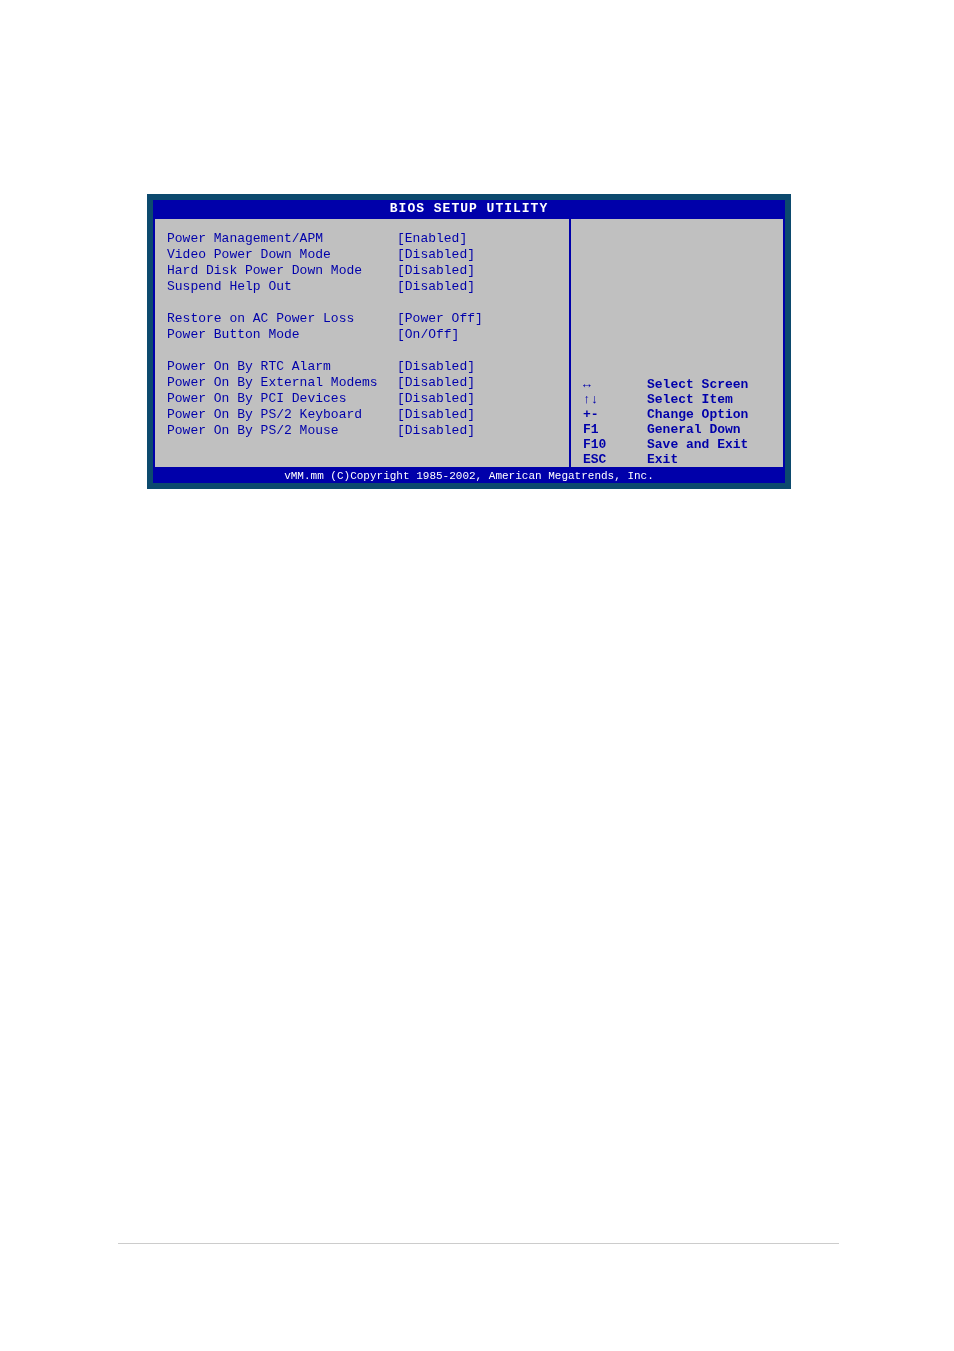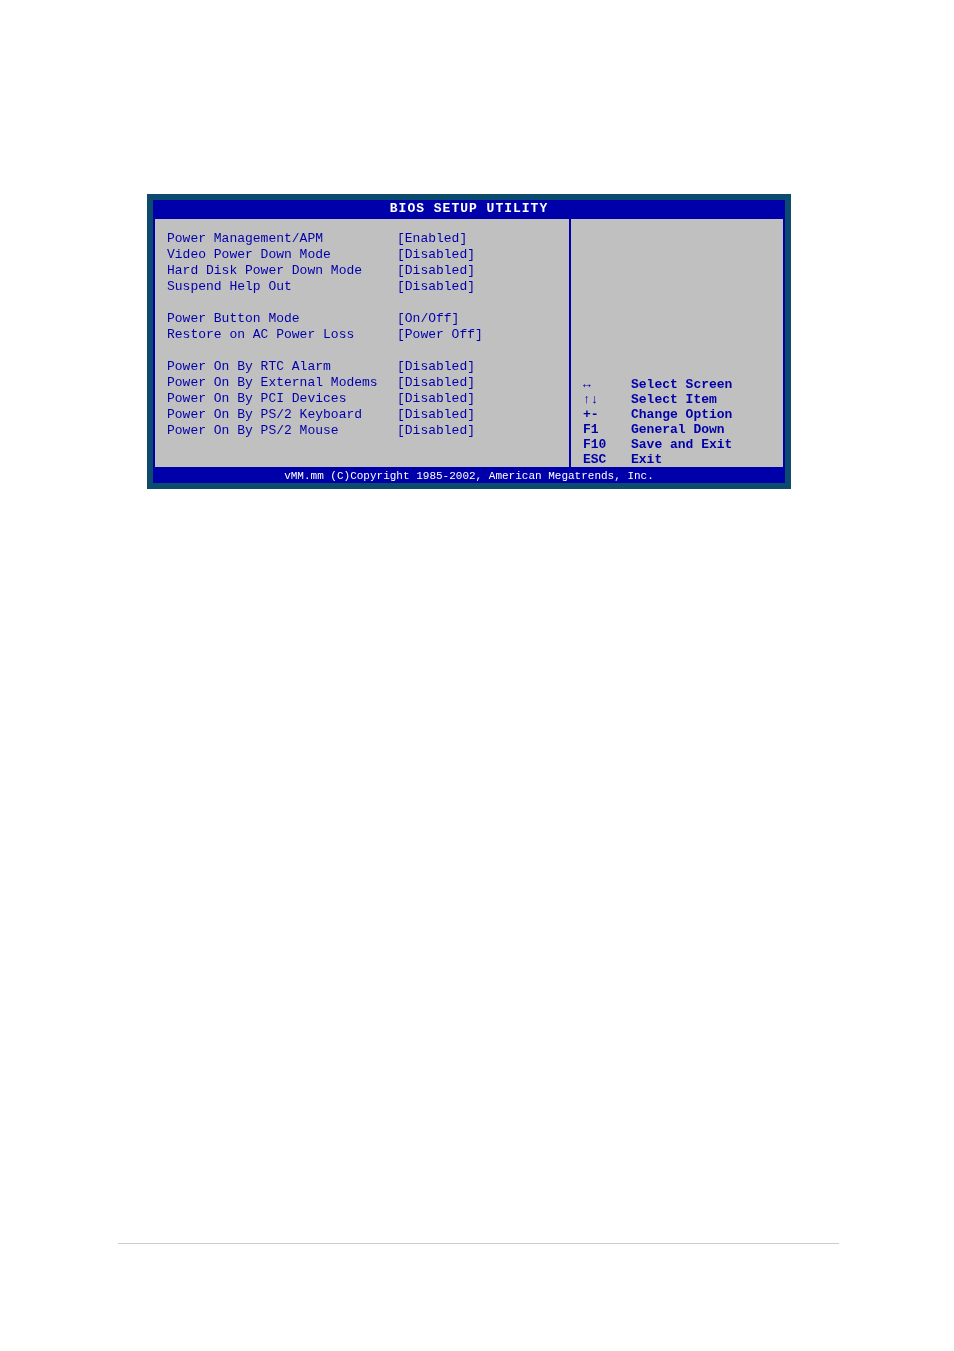--- a/index.html
+++ b/index.html
@@ -91,20 +91,21 @@
       color: #0000aa;
       font-weight: bold;
       line-height: 15px;
     }
     .help-key {
       width: 48px;
       white-space: pre;
     }
     .help-desc {
       white-space: pre;
+      margin-left: 16px;
     }
     .footer-bar {
       background: #0000aa;
       color: #fff;
       text-align: center;
       font-size: 11px;
       padding: 1px 0;
       font-family: "Courier New", monospace;
     }
     .page-footer-line {
@@ -136,26 +137,26 @@
         <span class="setting-value">[Disabled]</span>
       </div>
       <div class="setting-row">
         <span class="setting-label">Suspend Help Out</span>
         <span class="setting-value">[Disabled]</span>
       </div>
 
       <div class="spacer"></div>
 
       <div class="setting-row">
+        <span class="setting-label">Restore on AC Power Loss</span>
+        <span class="setting-value">[Power Off]</span>
+      </div>
+      <div class="setting-row">
         <span class="setting-label">Power Button Mode</span>
         <span class="setting-value">[On/Off]</span>
-      </div>
-      <div class="setting-row">
-        <span class="setting-label">Restore on AC Power Loss</span>
-        <span class="setting-value">[Power Off]</span>
       </div>
 
       <div class="spacer"></div>
 
       <div class="setting-row">
         <span class="setting-label">Power On By RTC Alarm</span>
         <span class="setting-value">[Disabled]</span>
       </div>
       <div class="setting-row">
         <span class="setting-label">Power On By External Modems</span>

